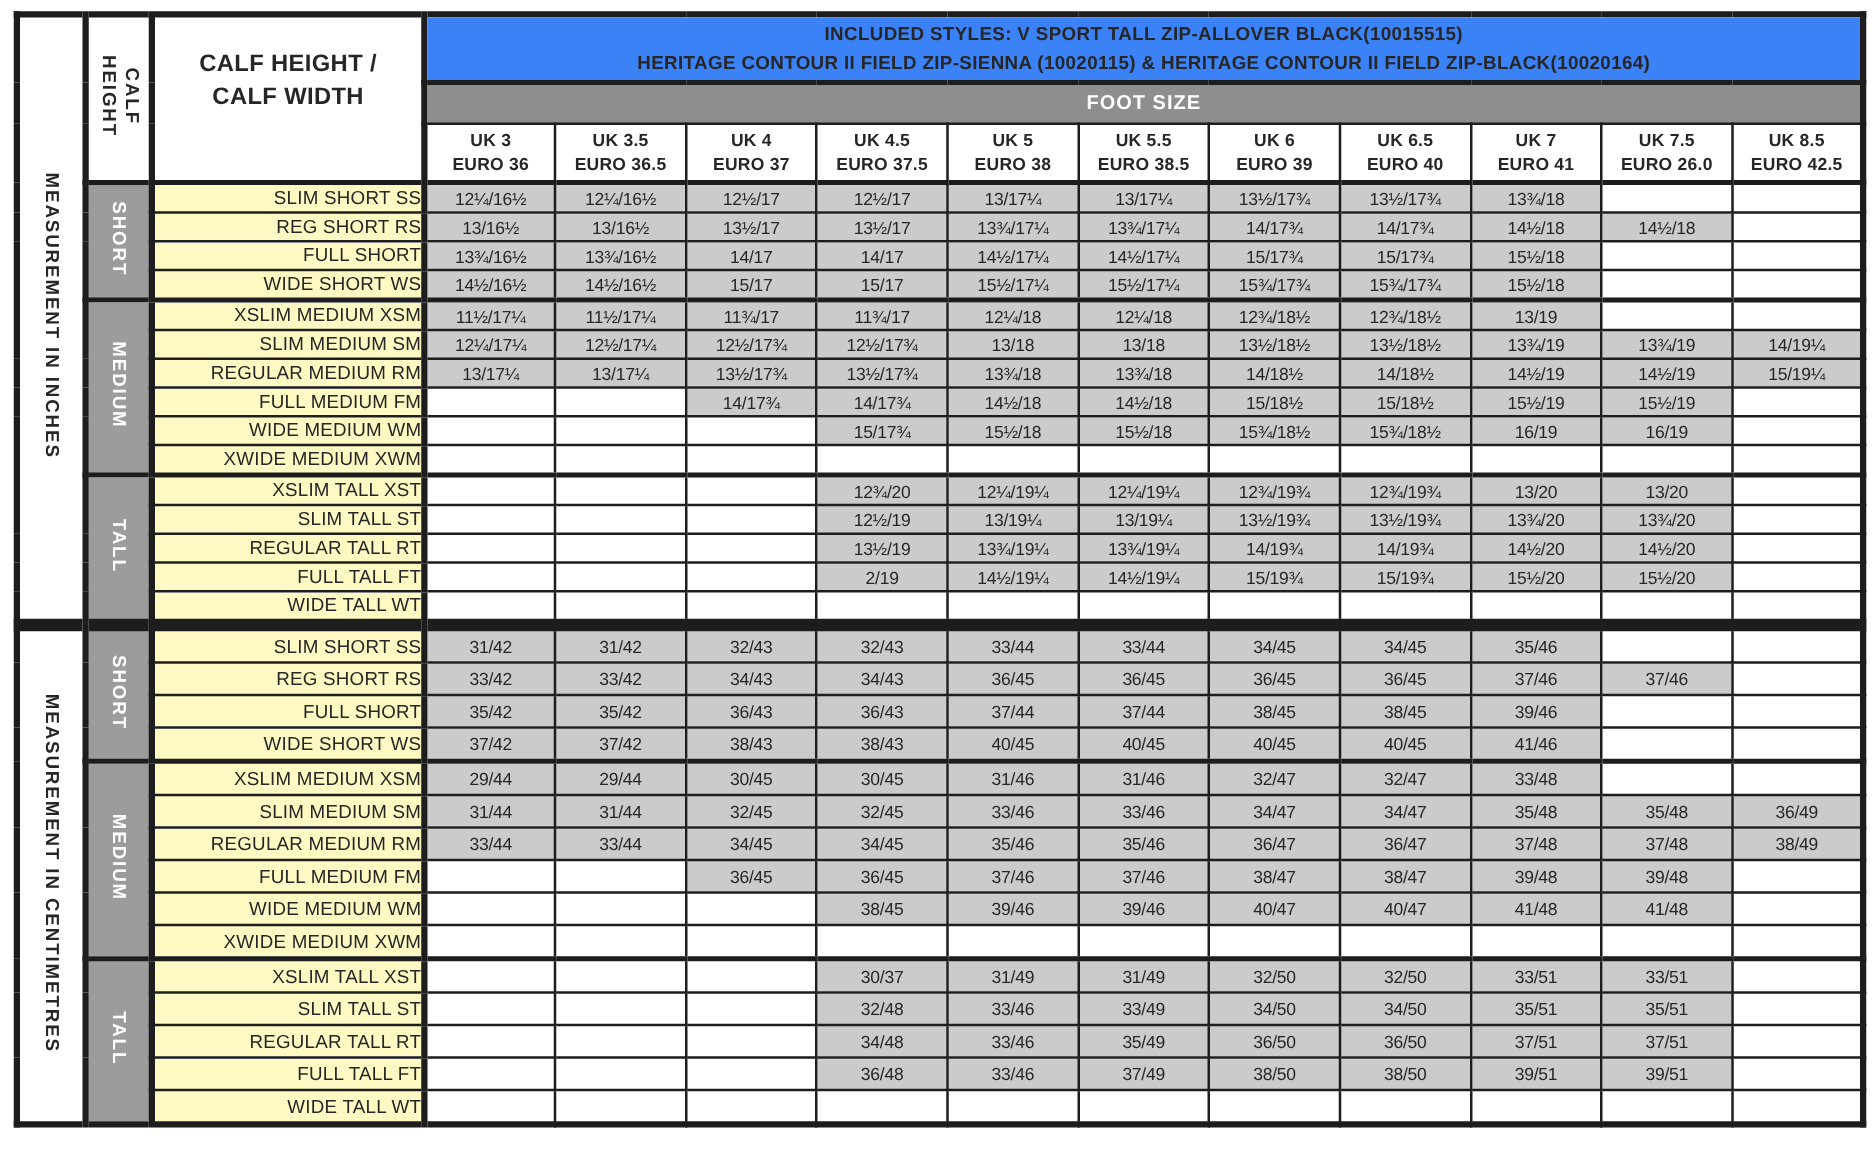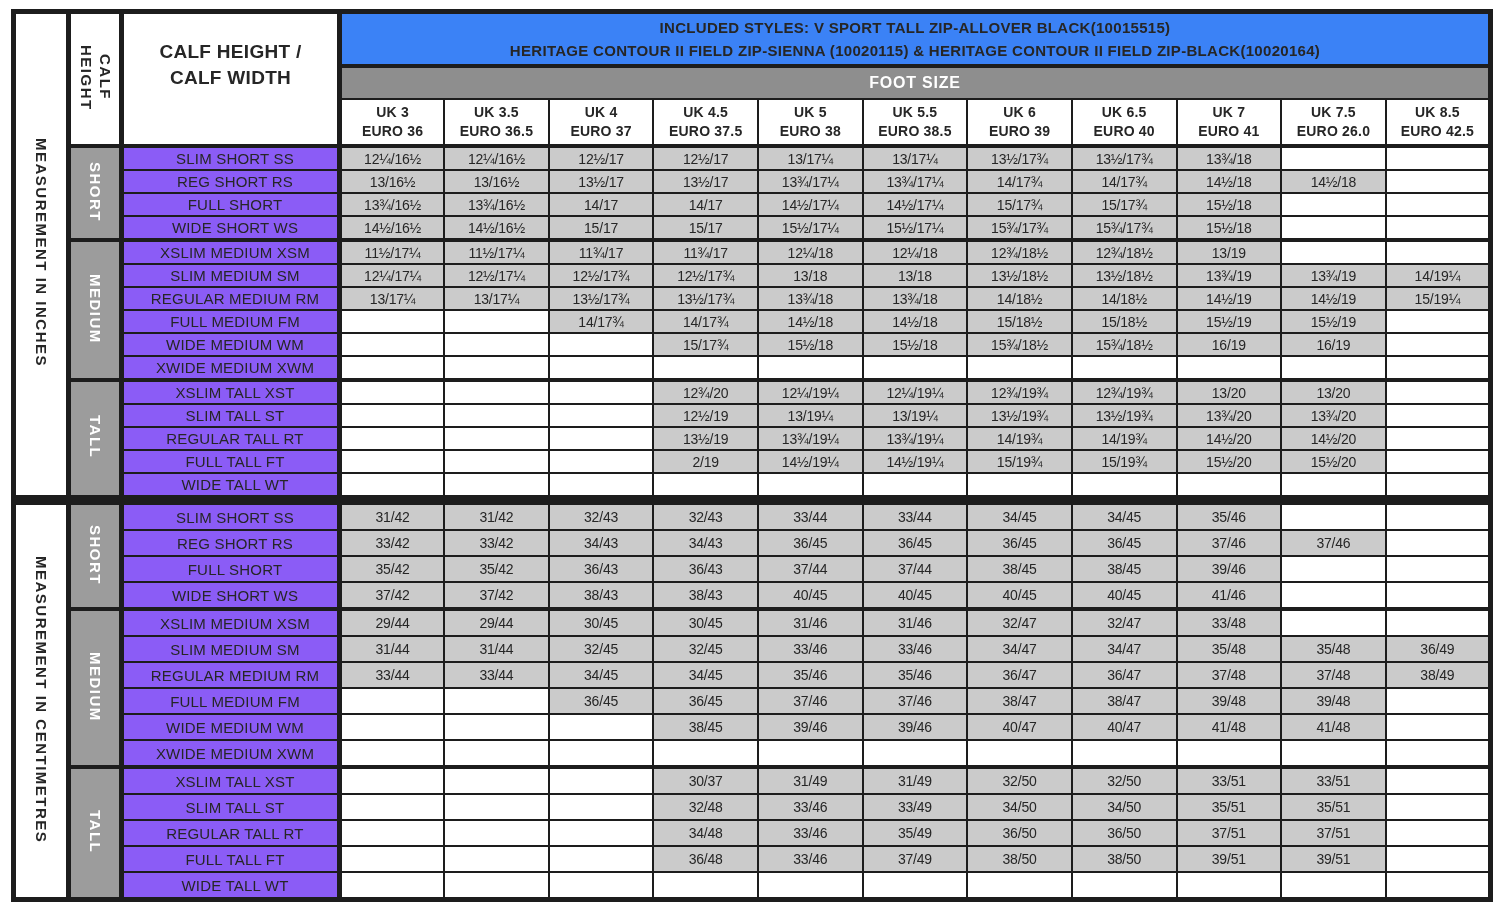--- a/index.html
+++ b/index.html
@@ -45,21 +45,21 @@
   
   .vtext{writing-mode:vertical-rl;text-orientation:mixed;white-space:nowrap;display:inline-block;}
   .vmeas{font-weight:700;font-size:15px;letter-spacing:1.5px;color:var(--text);}
   .vbar{font-weight:700;font-size:15px;letter-spacing:1.5px;color:#ffffff;}
   .v2{writing-mode:vertical-rl;text-orientation:mixed;display:inline-block;
       font-weight:700;font-size:15px;letter-spacing:1.5px;line-height:1.25;}
   td.calfvert{background:#fff;}
   td.barcell{background:var(--bar);}
   
   td.rowlabel{
-    background:#8b5cf6;text-align:center;padding-left:9px;
+    background:#fef9c3;text-align:right;padding-left:9px;
     font-size:15px;letter-spacing:.2px;font-weight:400;
   }
   td.val{background:var(--shade);font-size:14px;font-weight:400;letter-spacing:-.2px;}
   td.val.emptyv{background:#fff;}
   tr.group-start td{border-top:4px solid var(--line);}
   
   table.t-inches td.rowlabel,table.t-inches td.val{height:21px;}
   table.t-cm td.rowlabel,table.t-cm td.val{height:24px;}
 </style>
 </head>

